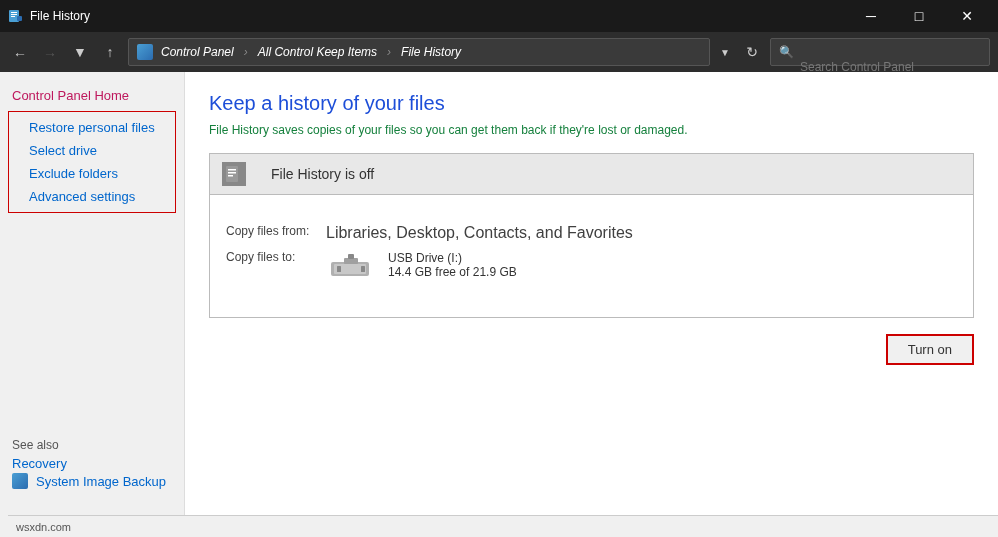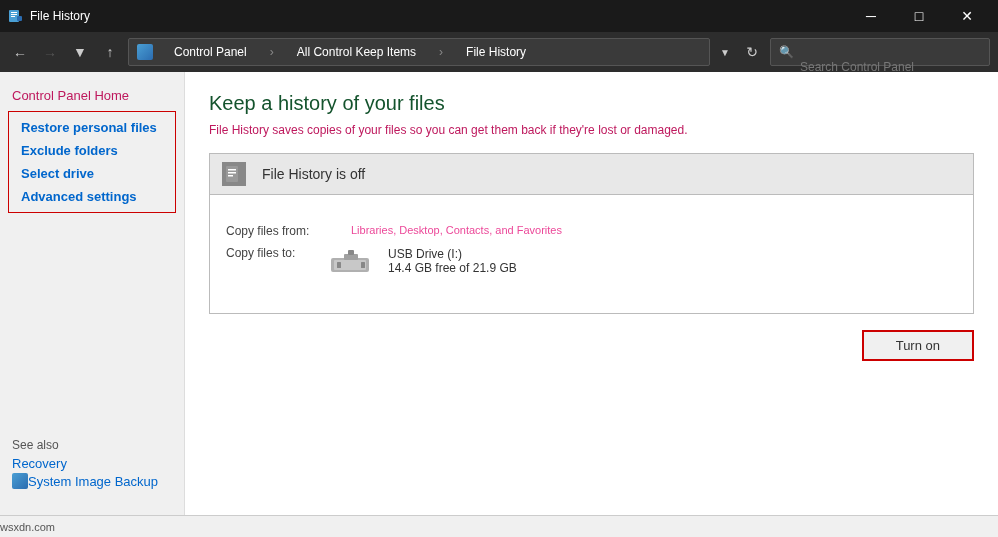--- a/index.html
+++ b/index.html
@@ -77,21 +77,22 @@
       display: flex;
       align-items: center;
       background: #3a3a3a;
       border: 1px solid #555;
       height: 28px;
       padding: 0 8px;
       flex: 1;
       color: #fff;
       font-size: 12px;
       border-radius: 2px;
-      gap: 21px;
+      gap: 8px;
+      font-style: italic;
     }
     .address-path .path-icon {
       width: 16px;
       height: 16px;
       background: linear-gradient(135deg, #4a9fd4, #2b6cb0);
       border-radius: 2px;
       display: inline-block;
       flex-shrink: 0;
     }
     .breadcrumb-sep { color: #888; margin: 0 2px; }
@@ -179,22 +180,21 @@
       padding: 4px 12px 8px;
       color: #be185d;
       cursor: pointer;
       font-size: 13px;
       text-decoration: none;
       display: block;
     }
     .sidebar-nav {
       border: 1.5px solid #c00;
       margin: 0 8px;
-      padding: 4px 0;
-      font-weight: bold;
+      padding: 4px 8px;
     }
     .sidebar-nav-item {
       padding: 4px 12px;
       color: #0066cc;
       cursor: pointer;
       font-size: 13px;
       display: block;
       text-decoration: none;
     }
 
@@ -215,21 +215,21 @@
       color: #0066cc;
       cursor: pointer;
       font-size: 13px;
       display: block;
       text-decoration: none;
       margin-bottom: 2px;
     }
     .system-image-backup {
       display: flex;
       align-items: center;
-      gap: 0;
+      gap: 8px;
       text-align: right;
     }
     .backup-icon-small {
       width: 16px;
       height: 16px;
       background: linear-gradient(135deg, #4a9fd4, #2b6cb0);
       border-radius: 2px;
       display: inline-block;
       flex-shrink: 0;
     }
@@ -237,43 +237,43 @@
     
     .main-panel {
       flex: 1;
       background: #fff;
       padding: 20px 24px;
       overflow-y: auto;
       position: relative;
     }
     .page-title {
       font-size: 20px;
-      color: #14532d;
+      color: #1d4ed8;
       font-weight: 300;
       margin-bottom: 8px;
     }
     .page-subtitle {
       font-size: 12px;
-      color: #be185d;
+      color: #15803d;
       margin-bottom: 16px;
     }
 
     
     .status-box {
       border: 1px solid #bbb;
       background: #fff;
       margin-bottom: 16px;
     }
     .status-header {
       background: #e8e8e8;
       border-bottom: 1px solid #bbb;
       padding: 8px 12px;
       display: flex;
       align-items: center;
-      gap: 16px;
+      gap: 25px;
     }
     .fh-icon {
       width: 24px;
       height: 24px;
       background: #888;
       display: flex;
       align-items: center;
       justify-content: center;
       flex-shrink: 0;
     }
@@ -290,23 +290,22 @@
       margin-bottom: 8px;
       align-items: flex-start;
     }
     .detail-label {
       width: 100px;
       color: #444;
       font-size: 12px;
       flex-shrink: 0;
     }
     .detail-value {
-      color: #ec4899;
-      font-size: 11px;
-      margin-left: 25px;
+      color: #404040;
+      font-size: 16px;
     }
     .drive-info {
       display: flex;
       align-items: center;
       gap: 12px;
     }
     .drive-icon {
       width: 50px;
       height: 30px;
       flex-shrink: 0;
@@ -318,40 +317,40 @@
 
     
     .turn-on-container {
       display: flex;
       justify-content: flex-end;
       margin-top: 8px;
     }
     .turn-on-btn {
       background: #f0f0f0;
       border: 2px solid #c00;
-      padding: 6px 32px;
+      padding: 6px 20px;
       font-size: 13px;
       cursor: pointer;
       color: #333;
       min-width: 80px;
       text-align: center;
     }
 
     
     .status-bar {
       position: absolute;
       bottom: 0;
-      left: 0;
+      left: 8px;
       right: 0;
       height: 22px;
       background: #f0f0f0;
       border-top: 1px solid #ccc;
       display: flex;
       align-items: center;
-      padding: 0 0;
+      padding: 0 8px;
       font-size: 11px;
       color: #555;
     }
   </style>
 </head>
 <body>
 
 <div class="title-bar">
   <div class="title-bar-icon">
     <svg width="16" height="16" viewBox="0 0 16 16">
@@ -390,22 +389,22 @@
     <input class="search-input" type="text" placeholder="Search Control Panel" style="">
   </div>
 </div>
 
 <div class="content-area">
 
   <div class="sidebar">
     <a class="sidebar-home-link">Control Panel Home</a>
     <div class="sidebar-nav">
       <a class="sidebar-nav-item">Restore personal files</a>
+      <a class="sidebar-nav-item">Select drive</a>
       <a class="sidebar-nav-item">Exclude folders</a>
-      <a class="sidebar-nav-item">Select drive</a>
       <a class="sidebar-nav-item">Advanced settings</a>
     </div>
 
     <div class="see-also">
       <div class="see-also-title">See also</div>
       <a class="see-also-link">Recovery</a>
       <div class="system-image-backup">
         <span class="backup-icon-small"></span>
         <a class="see-also-link" style="margin-bottom:0;">System Image Backup</a>
       </div>

